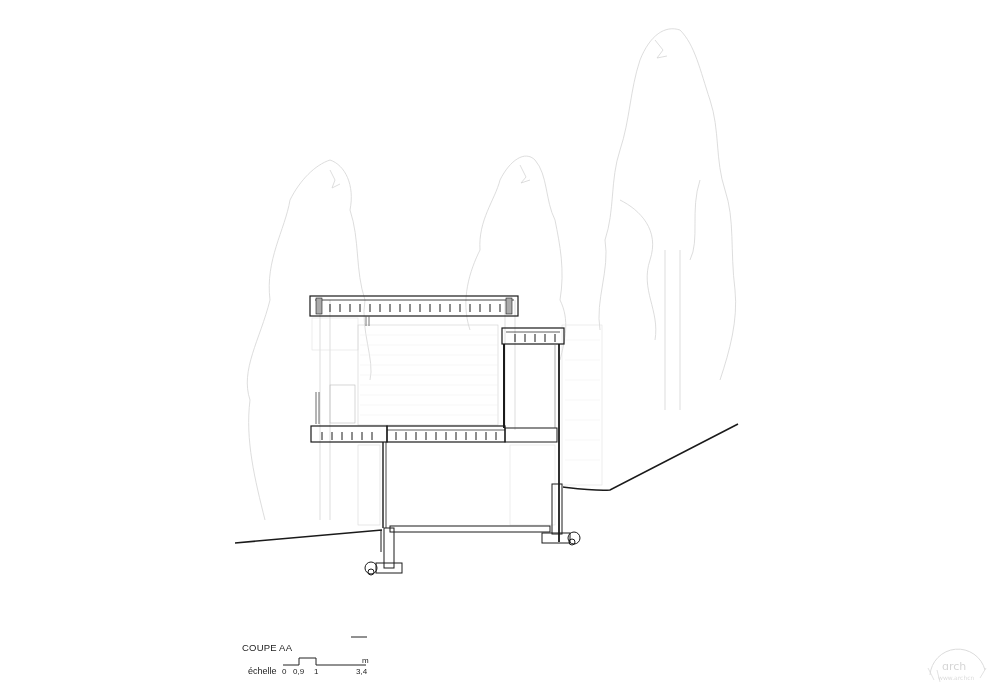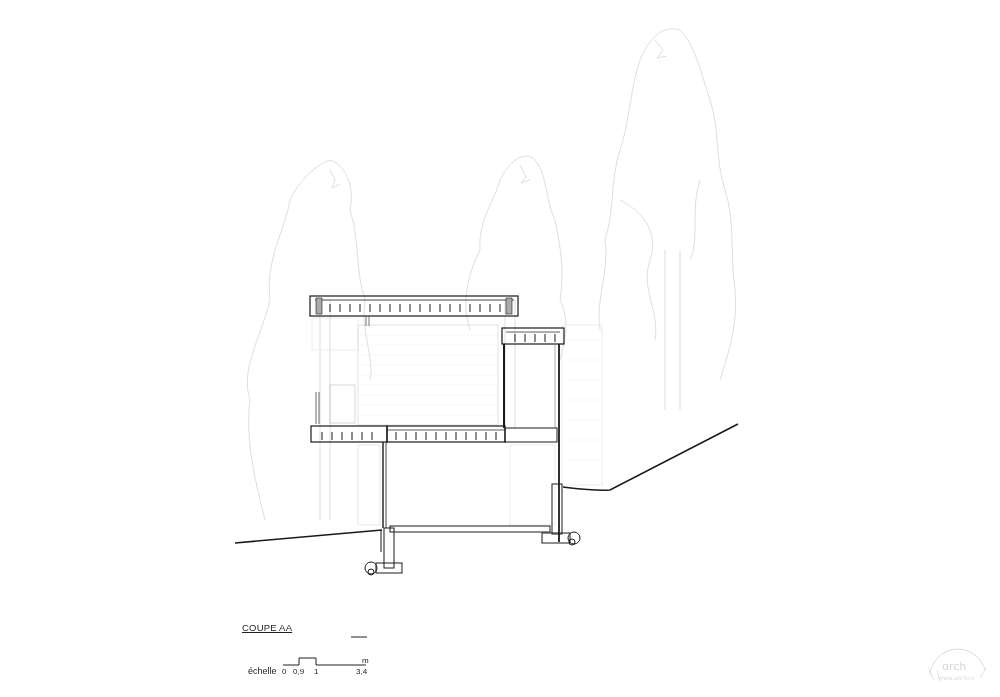--- a/index.html
+++ b/index.html
@@ -1,19 +1,19 @@
 <!DOCTYPE html>
 <html><head>
 <meta charset="utf-8">
 <style>
   html,body{margin:0;padding:0;background:#fff;}
   body{width:1000px;height:697px;position:relative;overflow:hidden;font-family:"Liberation Sans",sans-serif;}
   #drawing{position:absolute;left:0;top:0;width:1000px;height:697px;}
   .lbl{position:absolute;color:#222;font-size:9px;white-space:nowrap;}
-  .title{left:242px;top:622px;font-size:9.5px;letter-spacing:0.2px;text-decoration:underline;}
+  .title{left:242px;top:642px;font-size:9.5px;letter-spacing:0.2px;}
   .echelle{left:248px;top:666px;}
   .tick{top:667px;font-size:8px;}
   .unit{top:656px;font-size:8px;}
   .wm{position:absolute;left:920px;top:630px;width:75px;height:60px;opacity:0.35;}
 </style>
 </head>
 <body>
 
 <svg id="drawing" viewBox="0 0 1000 697" xmlns="http://www.w3.org/2000/svg">
 

